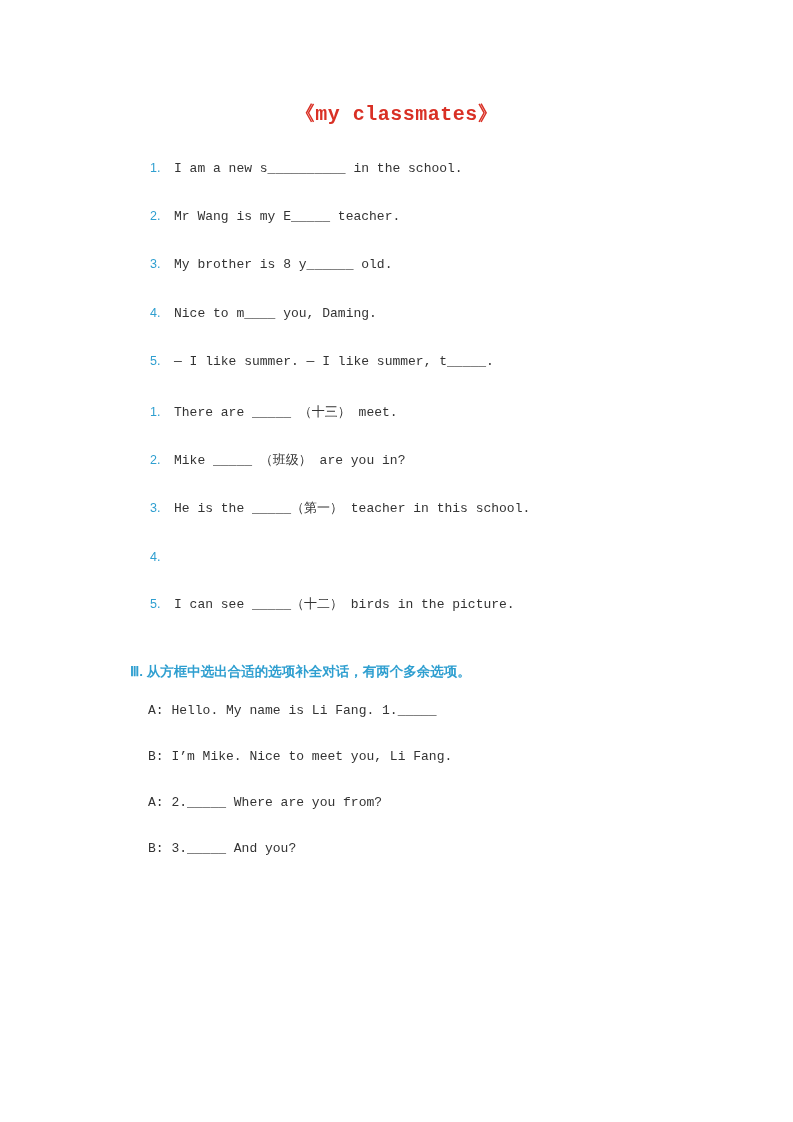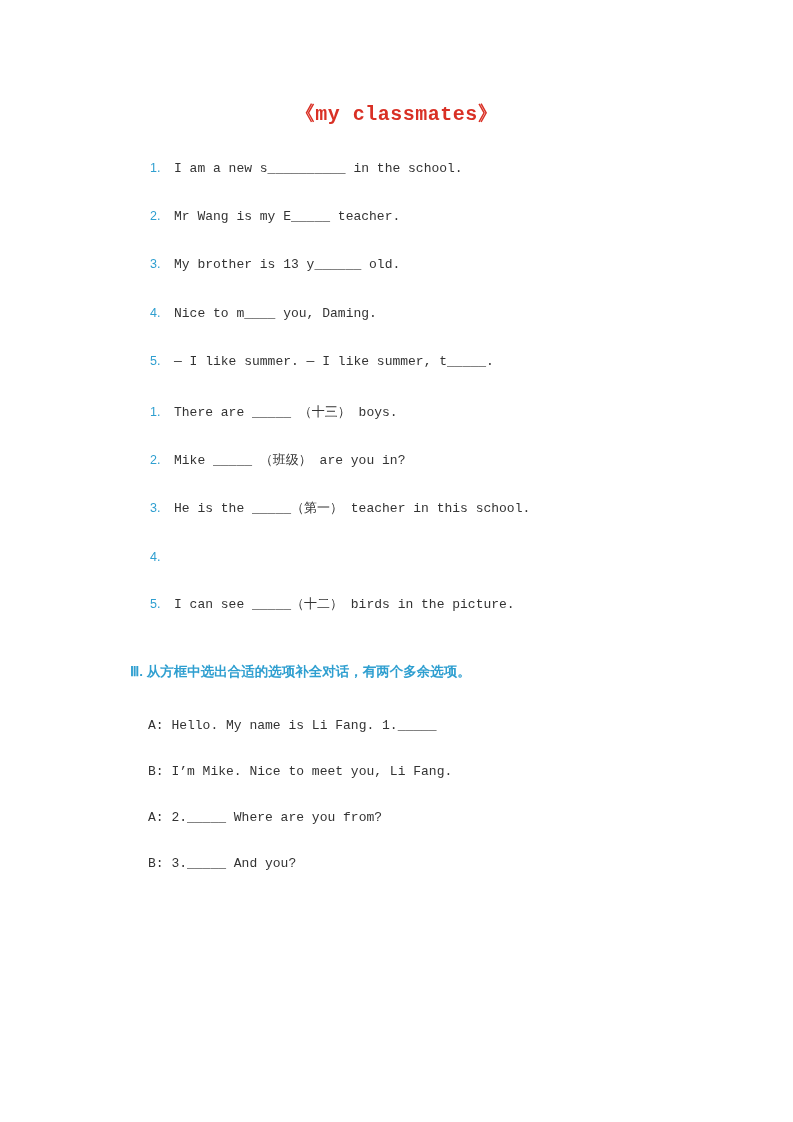--- a/index.html
+++ b/index.html
@@ -81,57 +81,57 @@
     padding: 0;
   }
   .dialog-line {
     padding-left: 88px;
     margin-top: 31px;
     font-family: "Liberation Mono", monospace;
     font-size: 13px;
     color: #333333;
   }
   .dialog-line:first-child {
-    margin-top: 37px;
+    margin-top: 22px;
   }
 </style>
 </head>
 <body>
 
 <div class="page">
 
   <h1 class="doc-title">《my classmates》</h1>
 
   <ul class="items">
     <li class="item">
       <span class="item-num">1.</span>
       <span class="item-text">I am a new s__________ in the school.</span>
     </li>
     <li class="item">
       <span class="item-num">2.</span>
       <span class="item-text">Mr Wang is my E_____ teacher.</span>
     </li>
     <li class="item">
       <span class="item-num">3.</span>
-      <span class="item-text">My brother is 13 y______ old.</span>
+      <span class="item-text">My brother is 8 y______ old.</span>
     </li>
     <li class="item">
       <span class="item-num">4.</span>
       <span class="item-text">Nice to m____ you, Daming.</span>
     </li>
     <li class="item">
       <span class="item-num">5.</span>
       <span class="item-text">— I like summer. — I like summer, t_____.</span>
     </li>
   </ul>
 
   <ul class="items">
     <li class="item">
       <span class="item-num">1.</span>
-      <span class="item-text">There are _____ （十三） boys.</span>
+      <span class="item-text">There are _____ （十三） meet.</span>
     </li>
     <li class="item">
       <span class="item-num">2.</span>
       <span class="item-text">Mike _____ （班级） are you in?</span>
     </li>
     <li class="item">
       <span class="item-num">3.</span>
       <span class="item-text">He is the _____（第一） teacher in this school.</span>
     </li>
     <li class="item">

